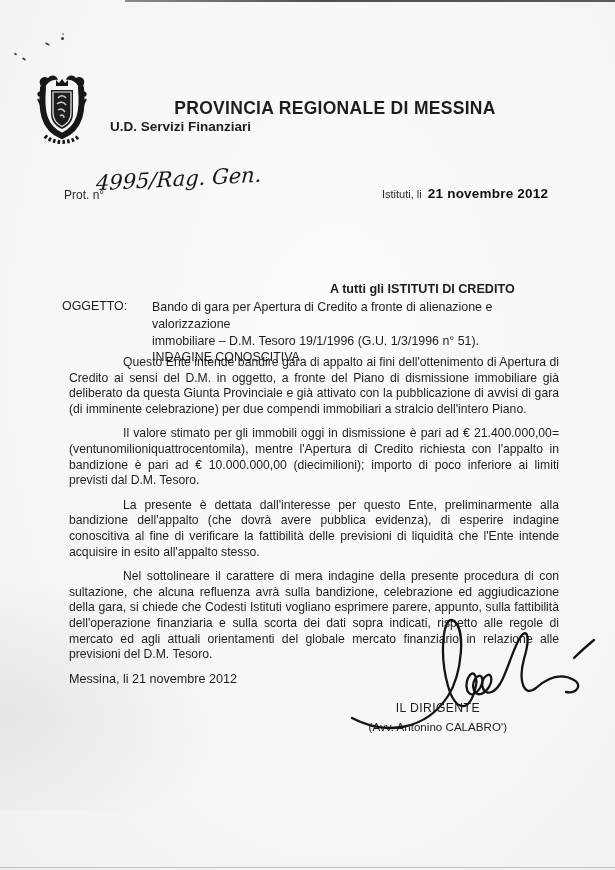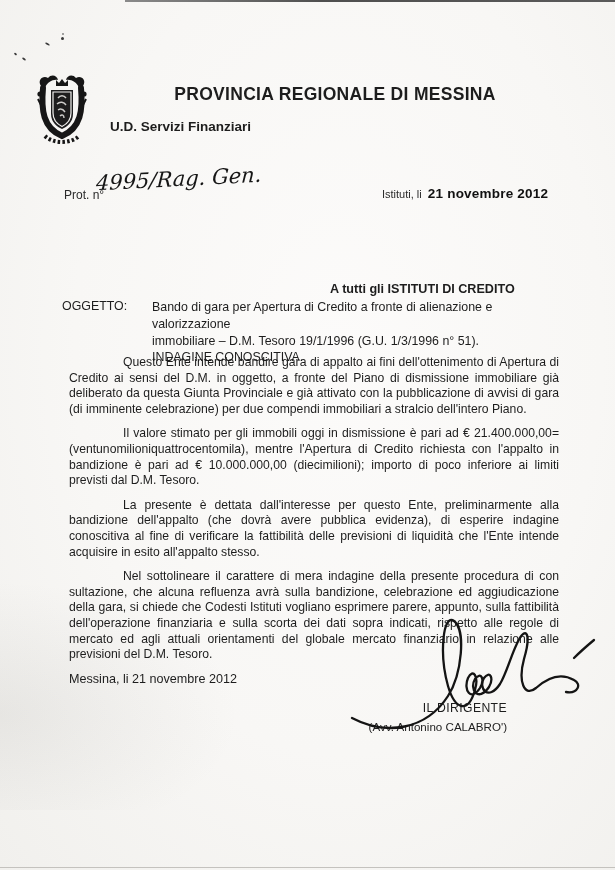--- a/index.html
+++ b/index.html
@@ -21,21 +21,21 @@
   .s1{left:14px;top:53px;width:3px;height:2px;transform:rotate(40deg);}
   .s2{left:22px;top:58px;width:4px;height:2px;transform:rotate(35deg);}
   .s3{left:45px;top:43px;width:5px;height:2px;transform:rotate(30deg);}
   .s4{left:61px;top:37px;width:3px;height:3px;}
   .s5{left:62px;top:33px;width:2px;height:2px;opacity:.6;}
   .smudge{position:absolute;left:0;bottom:60px;width:260px;height:240px;
     background:radial-gradient(ellipse at 0% 60%, rgba(120,118,112,.10), rgba(120,118,112,0) 65%);}
 
   
   .logo{position:absolute;left:33px;top:72px;width:58px;height:80px;}
-  .org-title{position:absolute;left:110px;right:55px;top:84px;text-align:center;
+  .org-title{position:absolute;left:110px;right:55px;top:98px;text-align:center;
     font-size:17.5px;font-weight:bold;letter-spacing:.3px;}
   .org-dept{position:absolute;left:110px;right:55px;top:119px;text-align:left;
     font-size:13.5px;font-weight:bold;}
 
   
   .prot-label{position:absolute;left:64px;top:188px;font-size:12px;color:#2a2a2a;}
   .prot-hand{position:absolute;left:96px;top:167px;
     font-family:"DejaVu Serif", serif;font-style:italic;font-size:21px;
     transform:rotate(-3deg) skewX(-6deg);color:#161616;white-space:nowrap;}
   .place-date{position:absolute;left:382px;top:186px;font-size:11px;color:#2a2a2a;white-space:nowrap;}
@@ -48,21 +48,21 @@
   .subject-body{position:absolute;left:152px;top:299px;width:420px;
     font-size:12.4px;line-height:16.8px;}
 
   
   .body-flow{position:absolute;left:69px;top:355px;width:490px;
     font-size:12.2px;line-height:15.6px;text-align:justify;}
   .body-flow p{margin:0 0 9px 0;text-indent:54px;}
   .closing-date{margin-top:8px;font-size:12.6px;text-align:left;}
   .sig-block{margin-top:14px;margin-right:52px;text-align:right;}
   .sig-inner{display:inline-block;text-align:center;}
-  .sig-role{font-size:12.2px;letter-spacing:.4px;text-align:right;}
+  .sig-role{font-size:12.2px;letter-spacing:.4px;}
   .sig-name{font-size:11.6px;margin-top:2px;}
 
   .signature-svg{position:absolute;left:338px;top:612px;pointer-events:none;}
 </style>
 </head>
 <body>
 
 <div class="paper">
 
   <div class="scan-top-line"></div>

